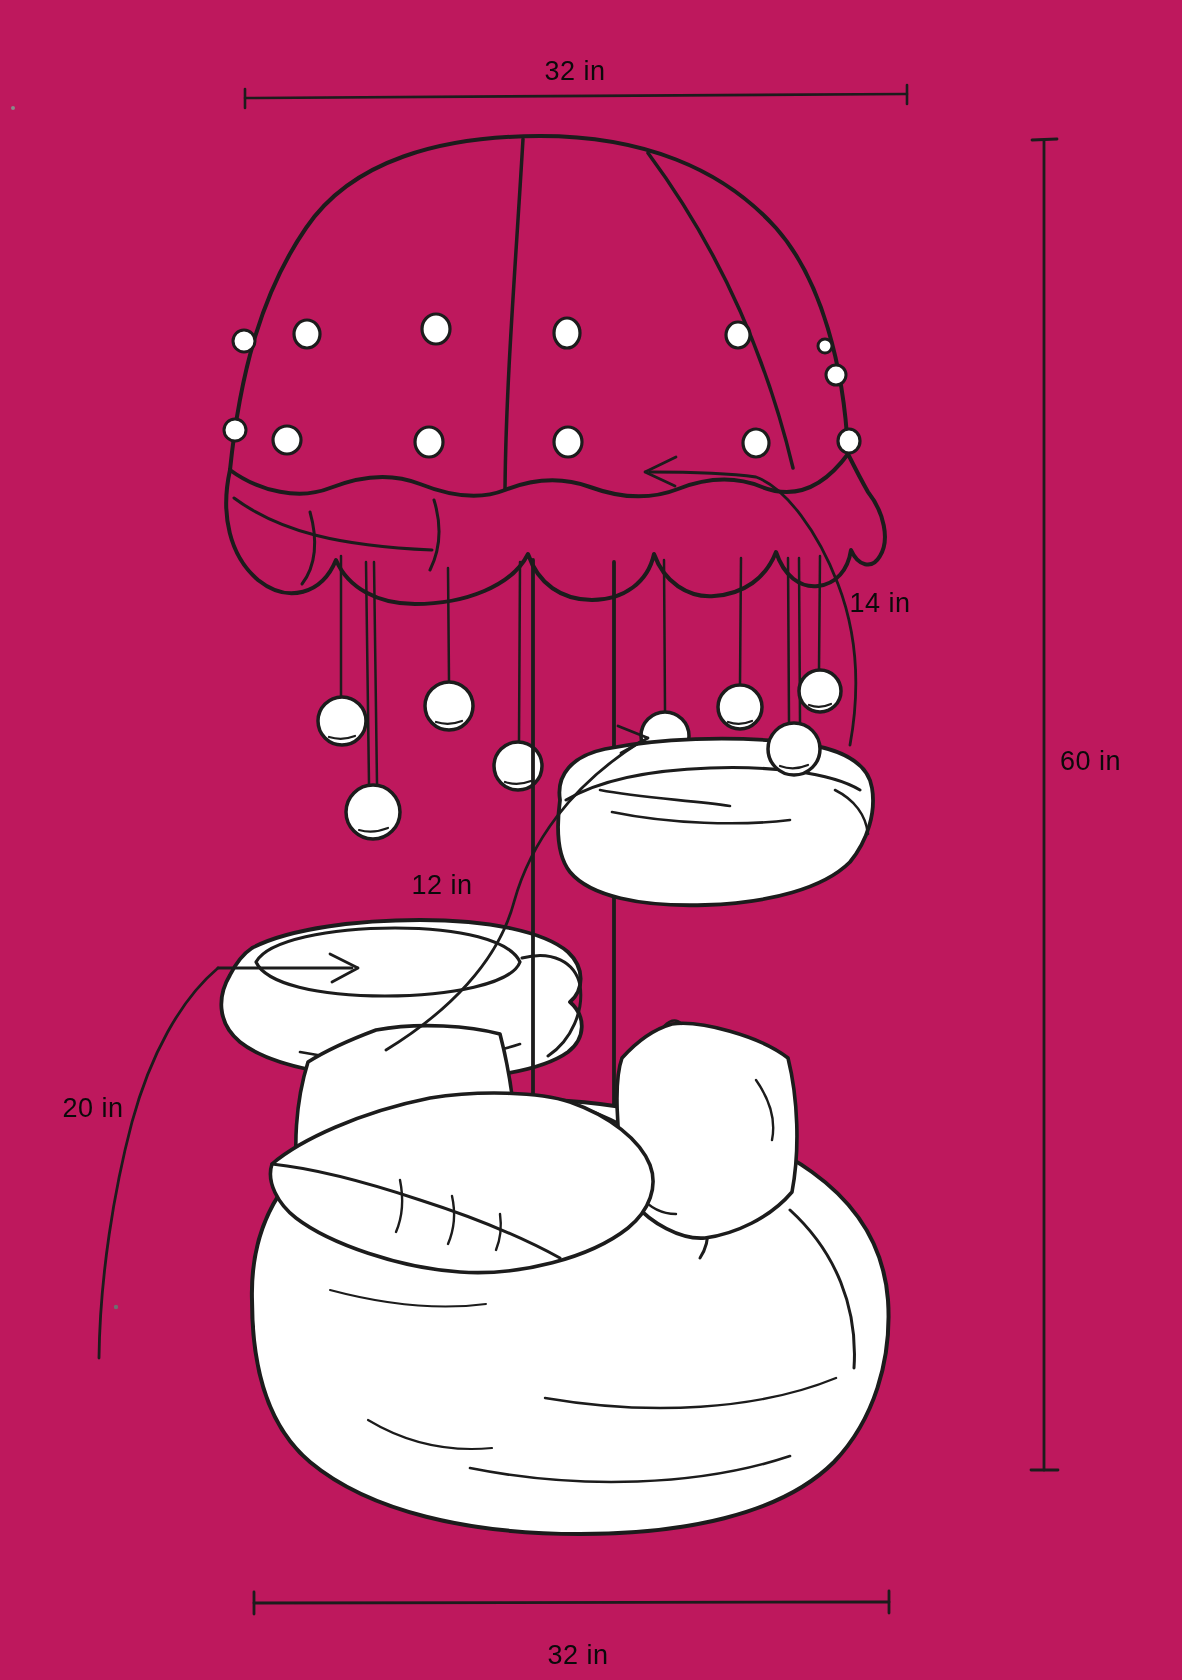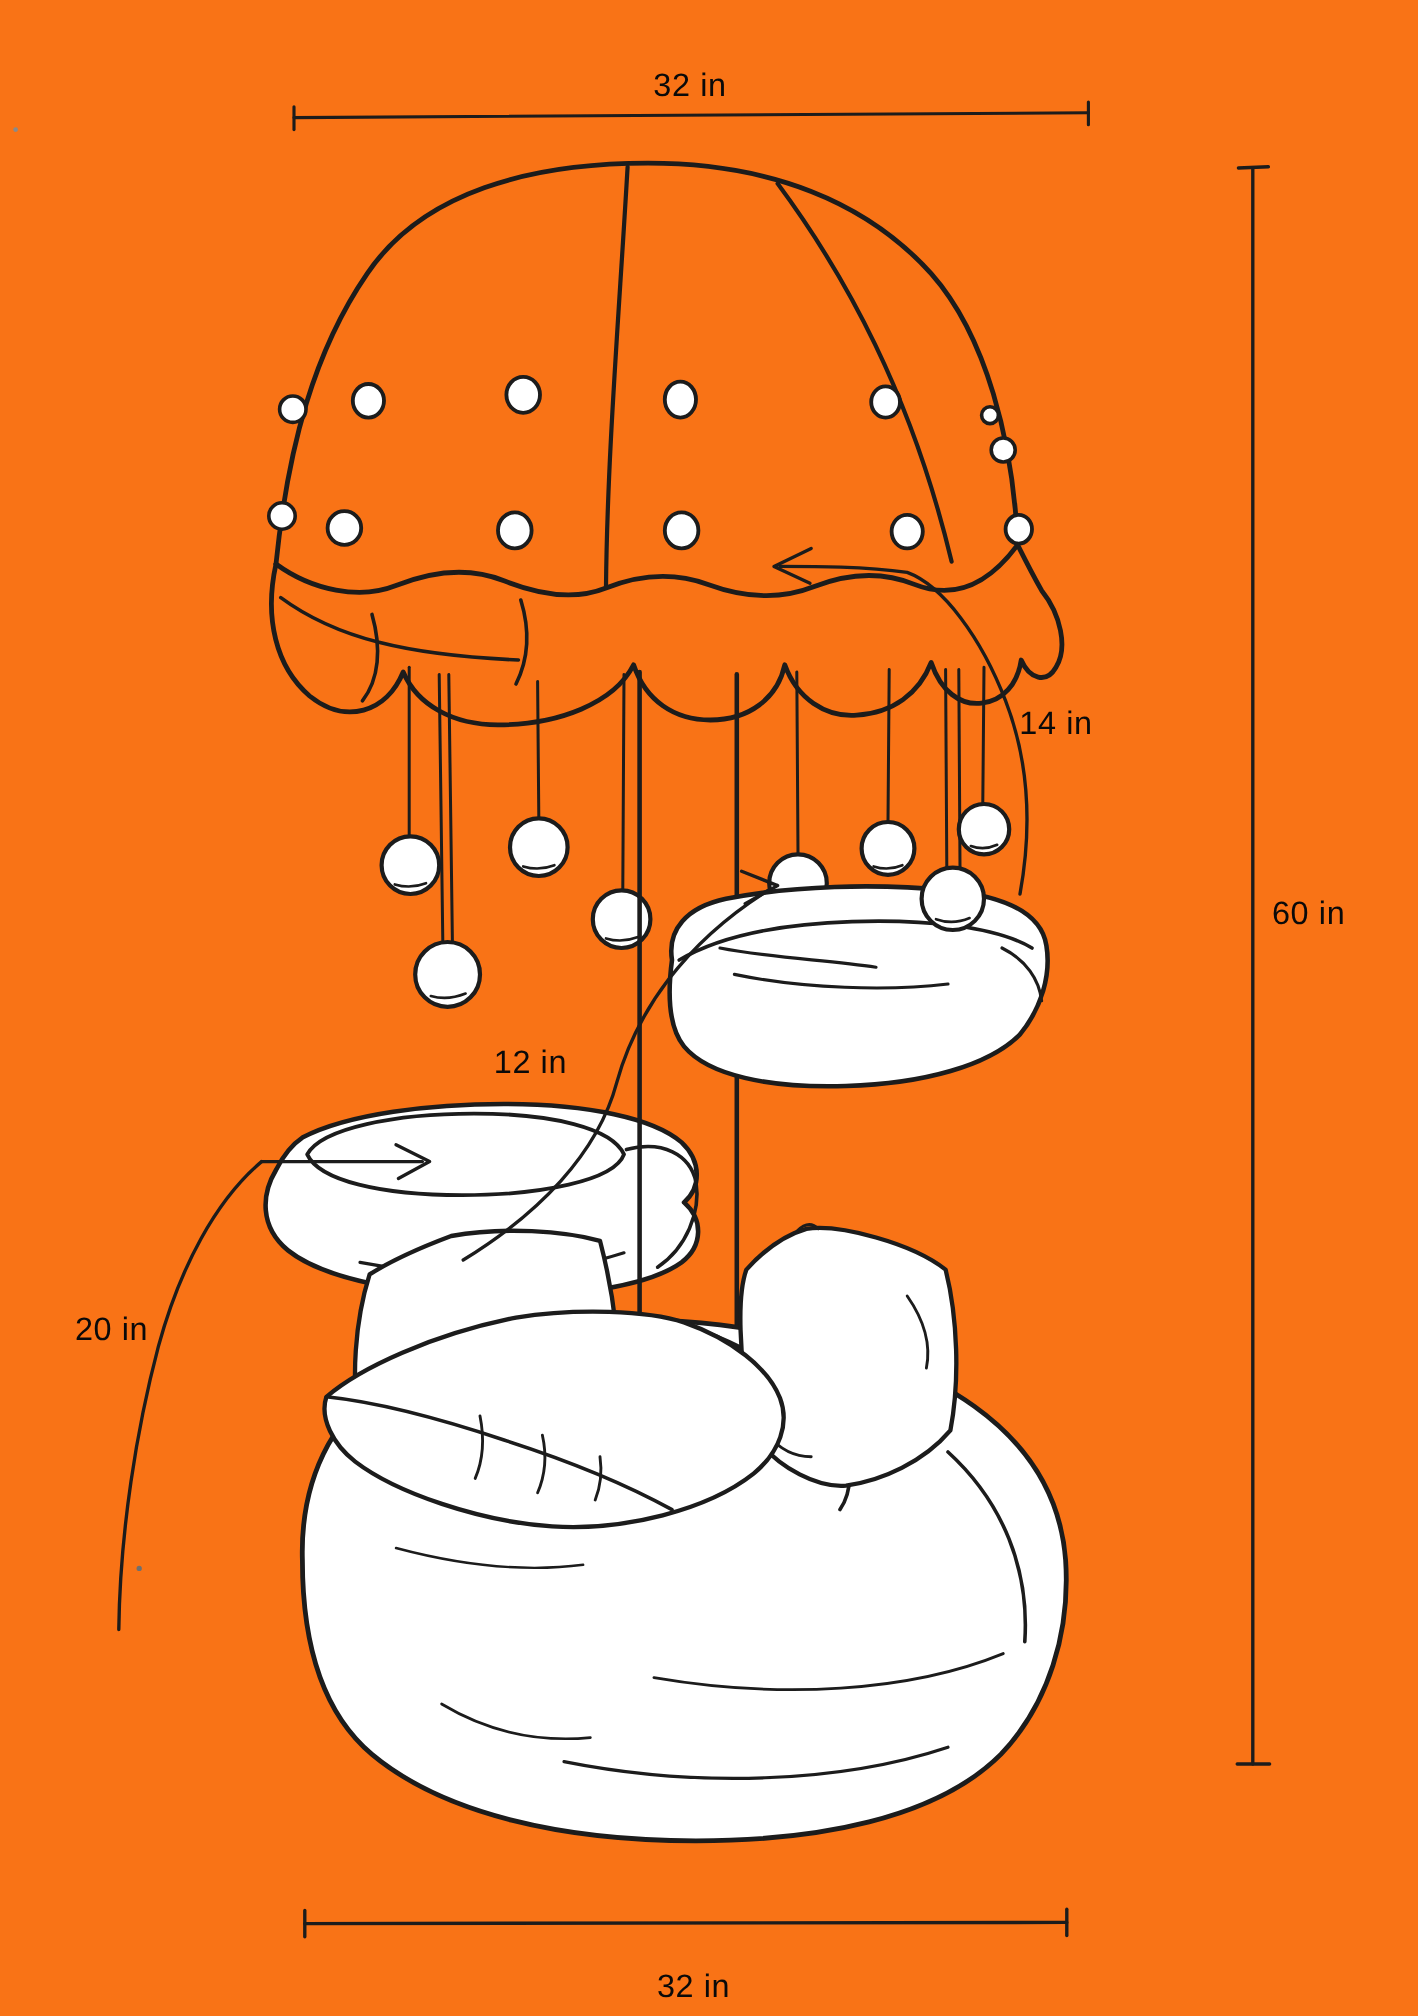--- a/index.html
+++ b/index.html
@@ -1,19 +1,19 @@
 <!DOCTYPE html>
 <html><head>
 <meta charset="utf-8">
 <style>
   html,body{margin:0;padding:0;background:#ffffff;}
   .canvas{
     position:relative;
     width:1182px;height:1680px;
-    background:#f97316;
+    background:#be185d;
     font-family:"Liberation Sans", sans-serif;
     overflow:hidden;
   }
   svg{display:block;}
   svg text{
     font-family:"Liberation Sans","DejaVu Sans",sans-serif;
     font-size:27px;
     fill:#0a0a0a;
     letter-spacing:0.5px;
   }

